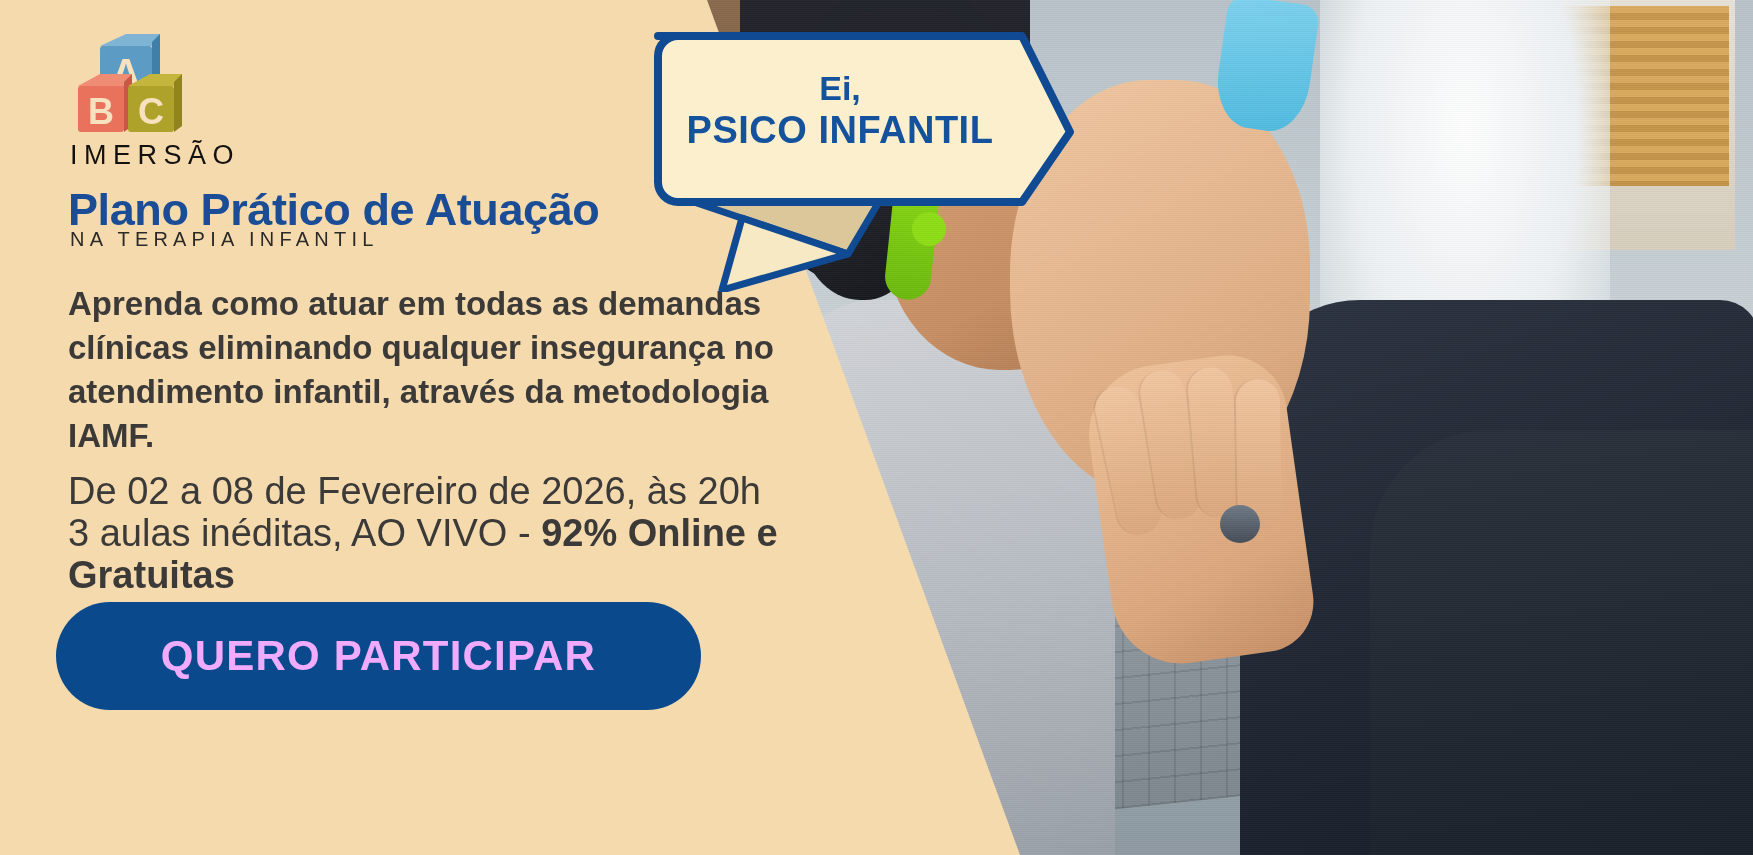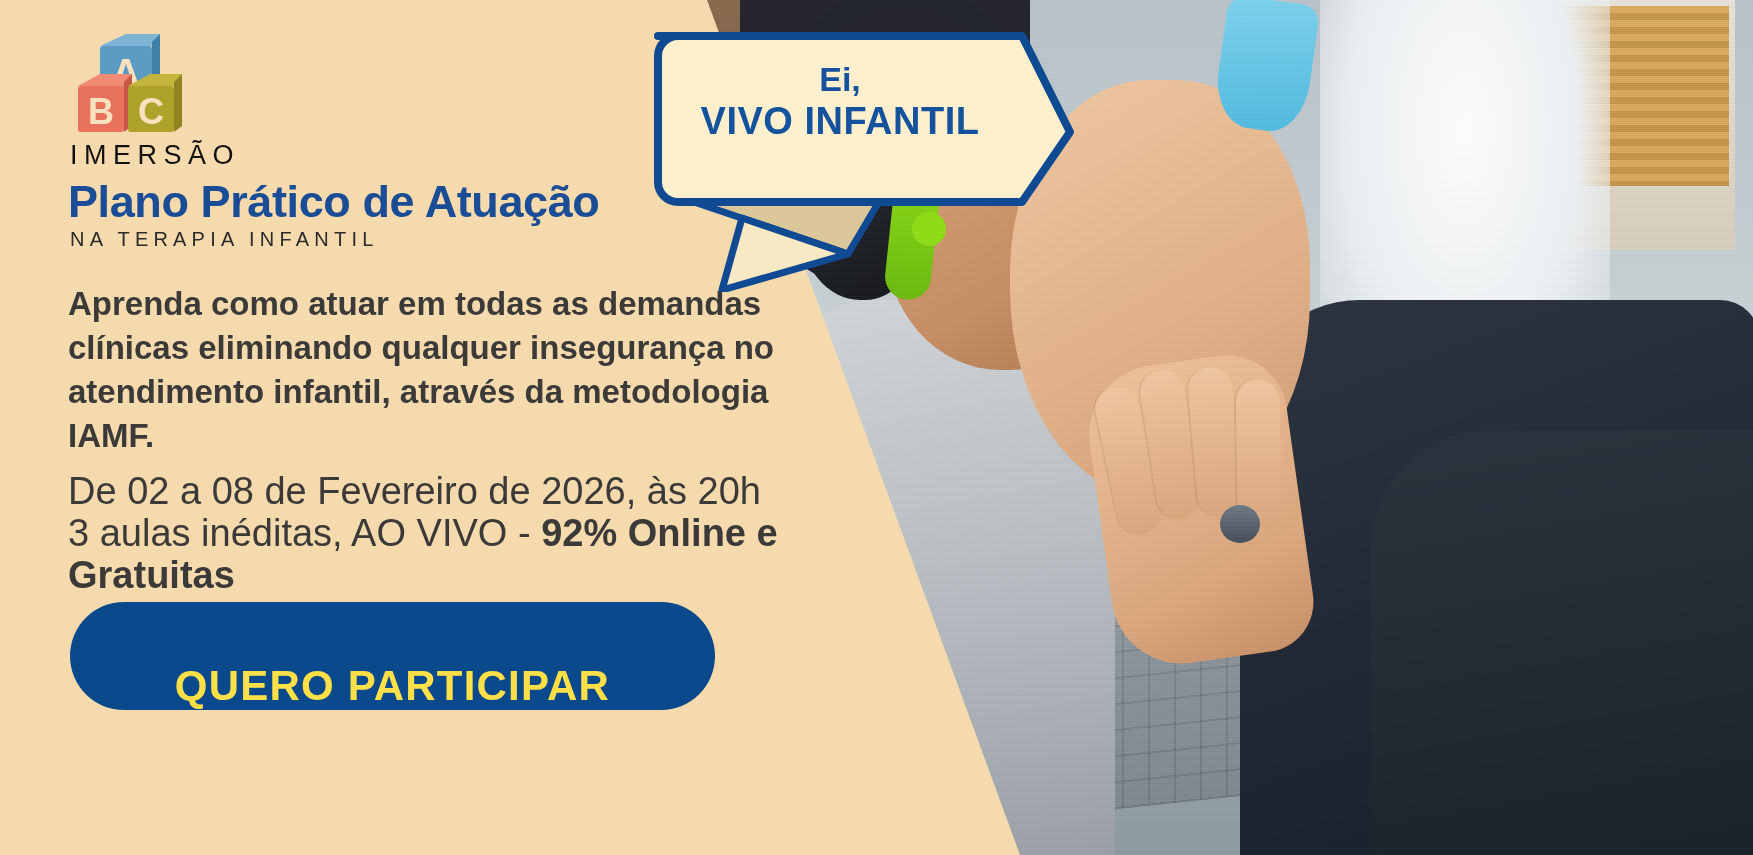--- a/index.html
+++ b/index.html
@@ -171,21 +171,21 @@
     z-index: 6;
   }
 
   
   .kicker {
     position:absolute; left:70px; top:140px; z-index:6;
     font-size: 27px; font-weight: 400; letter-spacing: 6.5px;
     color:#13110f;
   }
   .title {
-    position:absolute; left:68px; top:176px; z-index:6;
+    position:absolute; left:68px; top:184px; z-index:6;
     font-size: 45px; font-weight: 700; letter-spacing: -0.4px;
     color:#1B4C96;
     white-space: nowrap;
   }
   .subkicker {
     position:absolute; left:70px; top:228px; z-index:6;
     font-size: 20px; font-weight: 400; letter-spacing: 5.2px;
     color:#2b2a28;
   }
   .lede {
@@ -196,52 +196,52 @@
   }
   .meta {
     position:absolute; left:68px; top:470px; width:860px; z-index:6;
     font-size: 38px; line-height: 42px; font-weight: 400;
     color:#3B3A38;
   }
   .meta b { font-weight: 700; }
 
   
   .cta {
-    position:absolute; left:70px; top:602px; z-index:6;
+    position:absolute; left:56px; top:602px; z-index:6;
     width: 645px; height: 108px;
     background:#0A4A8C;
     border:none;
     border-radius: 54px;
-    color:#fde047;
+    color:#f0abfc;
     font-family:"Liberation Sans", sans-serif;
     font-size: 42px;
     font-weight: 700;
     letter-spacing: 1.2px;
     cursor:pointer;
-    display:flex; align-items:flex-end; justify-content:center;
+    display:flex; align-items:center; justify-content:center;
     padding:0;
   }
 
   
   .bubble-wrap {
     position:absolute; left:630px; top:22px;
     width: 470px; height: 270px;
     z-index: 7;
   }
   .bubble-text {
     position:absolute;
     left: 40px; top: 38px;
     width: 340px;
     text-align:center;
     color:#14529E;
     font-weight:700;
     line-height: 1.16;
     pointer-events:none;
   }
-  .bubble-l1 { font-size: 34px; }
+  .bubble-l1 { font-size: 34px; margin-top: 9px; }
   .bubble-l2 { font-size: 38px; letter-spacing:.5px; }
 </style>
 </head>
 <body>
 
 <div id="banner">
 
   <div class="photo-layer">
     <div class="photo">
       <div class="ph-room"></div>
@@ -321,17 +321,17 @@
 
       <polygon points="58,178 250,178 218,232 58,178" fill="#DCC79A" stroke="#0F4A93" stroke-width="7" stroke-linejoin="round"></polygon>
 
       <polygon points="112,196 218,232 92,268" fill="#F7E9C4" stroke="#0F4A93" stroke-width="7" stroke-linejoin="round"></polygon>
 
       <path d="M 28,14 H 392 L 440,110 L 392,180 H 48 A 20,20 0 0 1 28,160 V 34
                A 20,20 0 0 1 48,14 Z" fill="#FBEFCE" stroke="#0F4A93" stroke-width="8" stroke-linejoin="round"></path>
     </svg>
     <div class="bubble-text">
       <div class="bubble-l1">Ei,</div>
-      <div class="bubble-l2">VIVO INFANTIL</div>
+      <div class="bubble-l2">PSICO INFANTIL</div>
     </div>
   </div>
 
 </div>
 
 </body></html>

